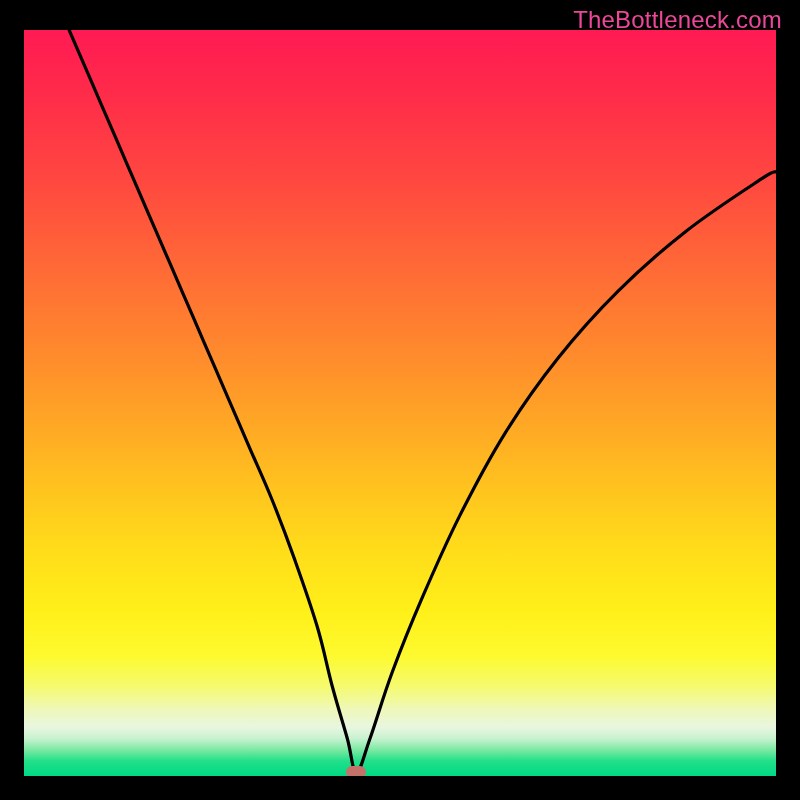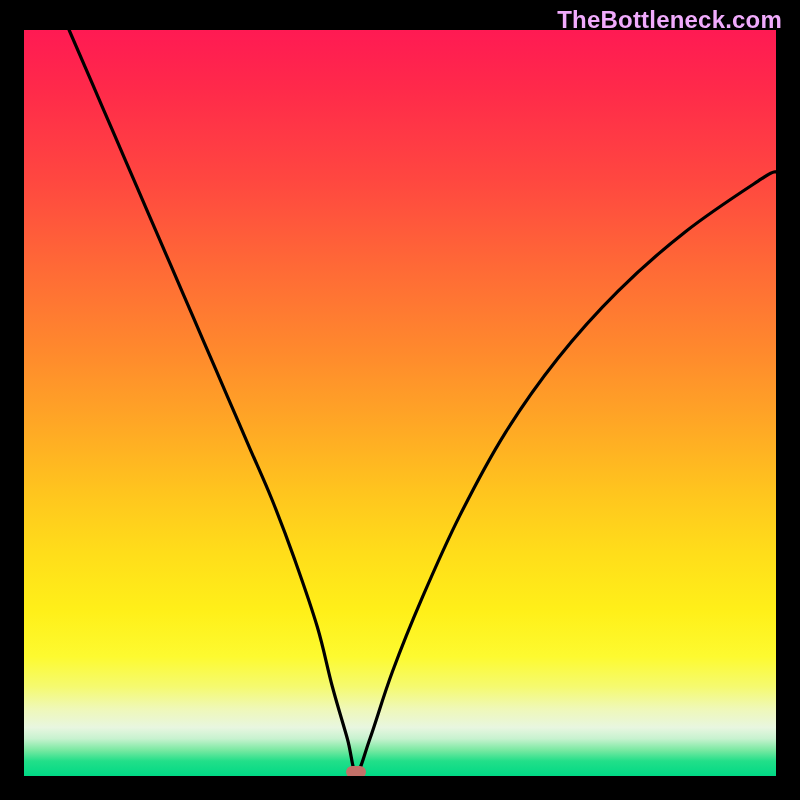--- a/index.html
+++ b/index.html
@@ -8,23 +8,23 @@
     height: 800px;
     background: #000;
     position: relative;
     font-family: Arial, sans-serif;
     overflow: hidden;
   }
   .watermark {
     position: absolute;
     top: 6px;
     right: 18px;
-    color: #f0abfc;
+    color: #ec4899;
     font-size: 24px;
-    font-weight: 700;
+    font-weight: 400;
     z-index: 10;
     letter-spacing: 0.2px;
   }
   .plot-area {
     position: absolute;
     left: 24px;
     top: 30px;
     width: 752px;
     height: 746px;
     overflow: hidden;

